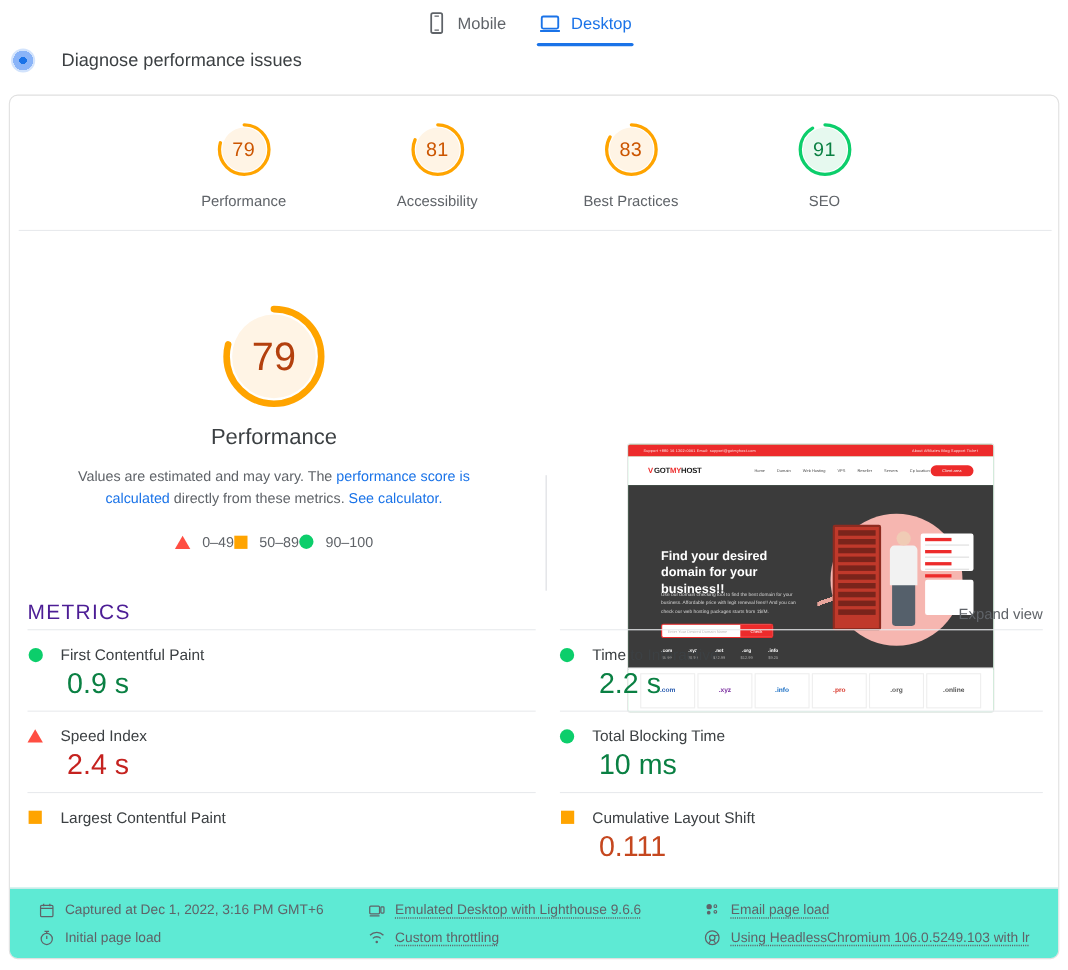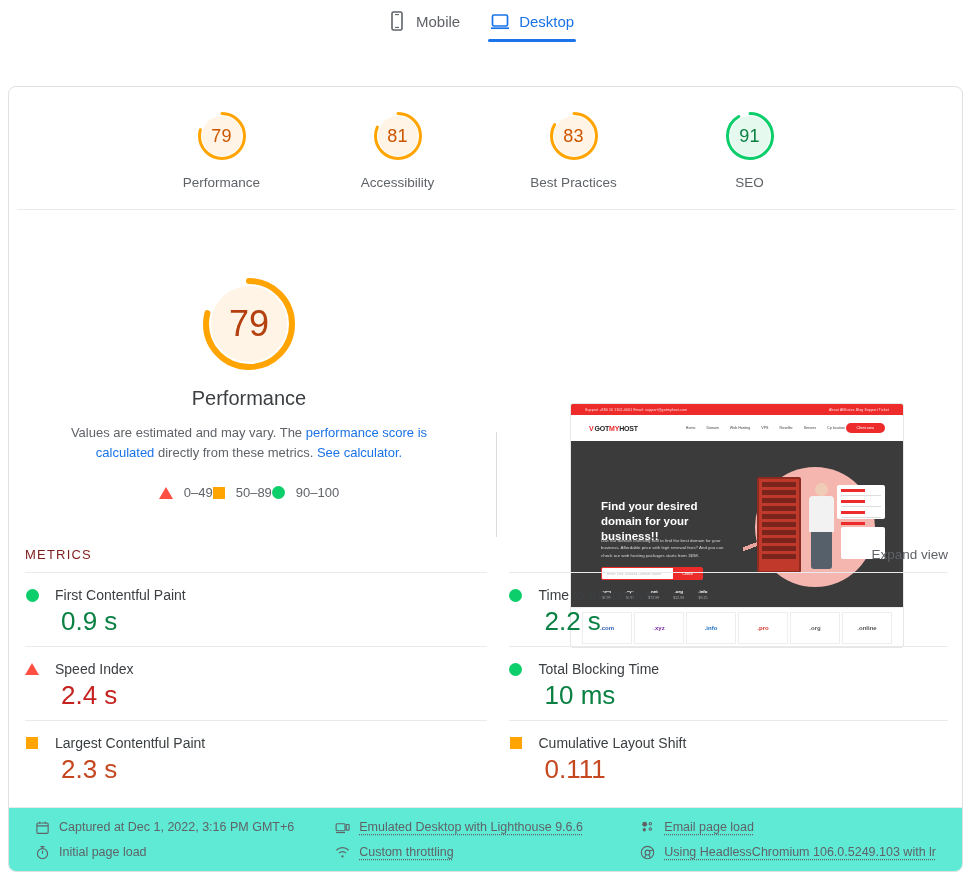--- a/index.html
+++ b/index.html
@@ -205,21 +205,21 @@
     width: 50px; height: 32px; border: 1px solid #eee;
     display: flex; align-items: center; justify-content: center;
     font-size: 6px; font-weight: bold;
   }
 
   
   #metrics-head {
     position: absolute; left: 16px; top: 460px; width: 923px;
     display: flex; align-items: center; justify-content: space-between;
   }
-  #metrics-title { font-size: 13px; letter-spacing: 1.2px; color: #7f1d1d; }
+  #metrics-title { font-size: 19px; letter-spacing: 1.2px; color: #4c1d95; }
   #expand-view { font-size: 13.5px; color: #5f6368; cursor: pointer; }
 
   #metrics-grid {
     position: absolute; left: 16px; top: 485px;
     width: 923px; display: flex;
   }
   .mcol { width: 461.5px; }
   .mcol.left { padding-right: 0px; }
   .mcol.right { padding-left: 22px; }
   .metric {
@@ -274,20 +274,24 @@
           <rect x="2.5" y="5" width="15" height="11" rx="1.4" fill="none" stroke="#1a73e8" stroke-width="1.7"></rect>
           <line x1="1" y1="18.2" x2="19" y2="18.2" stroke="#1a73e8" stroke-width="1.7"></line>
         </svg>
       </span>
       <span>Desktop</span>
       <span class="underline"></span>
     </div>
 
   </div>
 
+  <div id="diagnose-row">
+    <span id="diagnose-icon"></span>
+    <span id="diagnose-label">Diagnose performance issues</span>
+  </div>
 
 </div>
 
 <div id="card">
 
   <div id="gauges">
 
     <div class="gauge-item">
       <div class="gauge-sm">
         <svg width="54" height="54" viewBox="0 0 54 54">
@@ -498,21 +502,20 @@
         <div class="value" style="color:#c5221f">2.4 s</div>
       </div>
 
       <div class="metric">
         <div class="row">
           <span class="m-ico">
               <span class="m-sq-orange"></span>
             </span>
           <span class="name">Largest Contentful Paint</span>
         </div>
-        <div class="value" style="color:#c5471f">2.3 s</div>
       </div>
 
     </div>
 
     <div class="mcol right">
 
       <div class="metric">
         <div class="row">
           <span class="m-ico">
               <span class="m-dot-green"></span>

